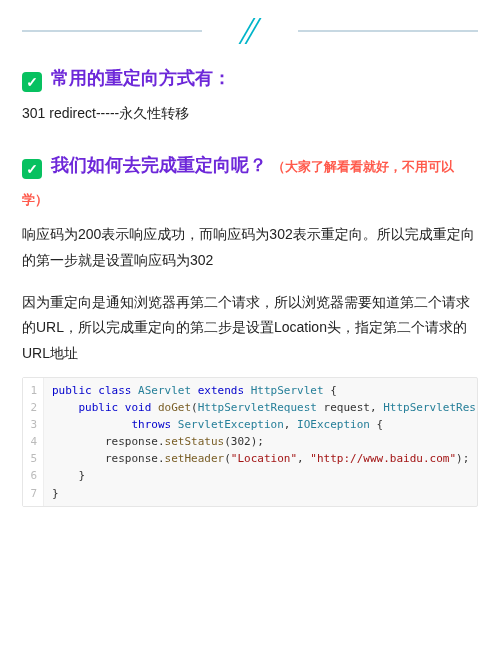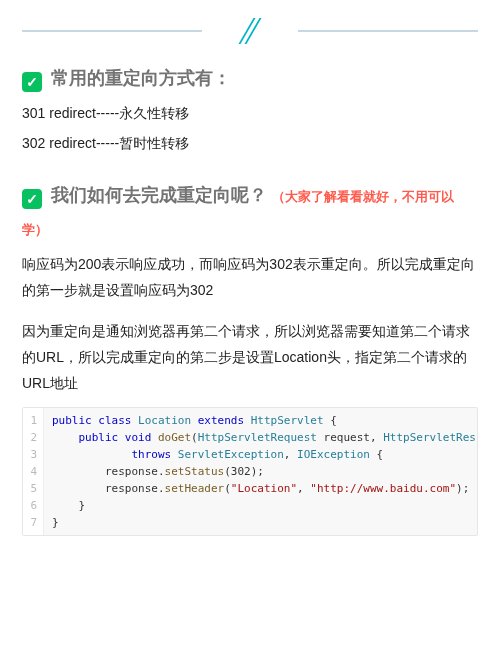--- a/index.html
+++ b/index.html
@@ -63,21 +63,21 @@
     background: #07c160;
     border-radius: 4px;
     color: #fff;
     text-align: center;
     line-height: 20px;
     font-size: 14px;
     font-weight: 900;
     margin-right: 4px;
     vertical-align: -3px;
   }
-  .teal { color: #737373; }
+  .teal { color: #6d28d9; }
   .note-red { color: #ff5a4c; font-size: 13px; font-weight: 700; }
   .body-text {
     font-size: 14px;
     line-height: 1.85;
     margin: 0 0 4px 0;
   }
   .gap-lg { height: 18px; }
   .gap-md { height: 12px; }
   .code-block {
     border: 1px solid #e6e6e6;
@@ -124,21 +124,20 @@
     </div>
     <div class="dash"></div>
   </div>
 
 
   <p class="section-heading">
     <span class="check">✓</span>
     <span class="teal">常用的重定向方式有：</span>
   </p>
   <p class="body-text">301 redirect-----永久性转移</p>
-  <p class="body-text">302 redirect-----暂时性转移</p>
 
   <div class="gap-lg"></div>
 
   <p class="section-heading">
     <span class="check">✓</span>
     <span class="teal">我们如何去完成重定向呢？</span>
     <span class="note-red">（大家了解看看就好，不用可以学）</span>
   </p>
   <p class="body-text">响应码为200表示响应成功，而响应码为302表示重定向。所以完成重定向的第一步就是设置响应码为302</p>
 
@@ -149,21 +148,21 @@
   <div class="code-block">
     <div class="gutter">
       <div>1</div>
         <div>2</div>
         <div>3</div>
         <div>4</div>
         <div>5</div>
         <div>6</div>
         <div>7</div>
     </div>
-    <div class="code-body"><span><span class="kw">public class</span> <span class="cls">Location</span> <span class="kw">extends</span> <span class="cls">HttpServlet</span> <span class="pn">{</span></span>
+    <div class="code-body"><span><span class="kw">public class</span> <span class="cls">AServlet</span> <span class="kw">extends</span> <span class="cls">HttpServlet</span> <span class="pn">{</span></span>
 <span>    <span class="kw">public void</span> <span class="mth">doGet</span><span class="pn">(</span><span class="cls">HttpServletRequest</span> request<span class="pn">,</span> <span class="cls">HttpServletResponse</span> response</span>
 <span>            <span class="kw">throws</span> <span class="cls">ServletException</span><span class="pn">,</span> <span class="cls">IOException</span> <span class="pn">{</span></span>
 <span>        response<span class="pn">.</span><span class="mth">setStatus</span><span class="pn">(</span>302<span class="pn">);</span></span>
 <span>        response<span class="pn">.</span><span class="mth">setHeader</span><span class="pn">(</span><span class="str">"Location"</span><span class="pn">,</span> <span class="str">"http://www.baidu.com"</span><span class="pn">);</span></span>
 <span>    <span class="pn">}</span></span>
 <span><span class="pn">}</span></span></div>
   </div>
 
 </div>
 

